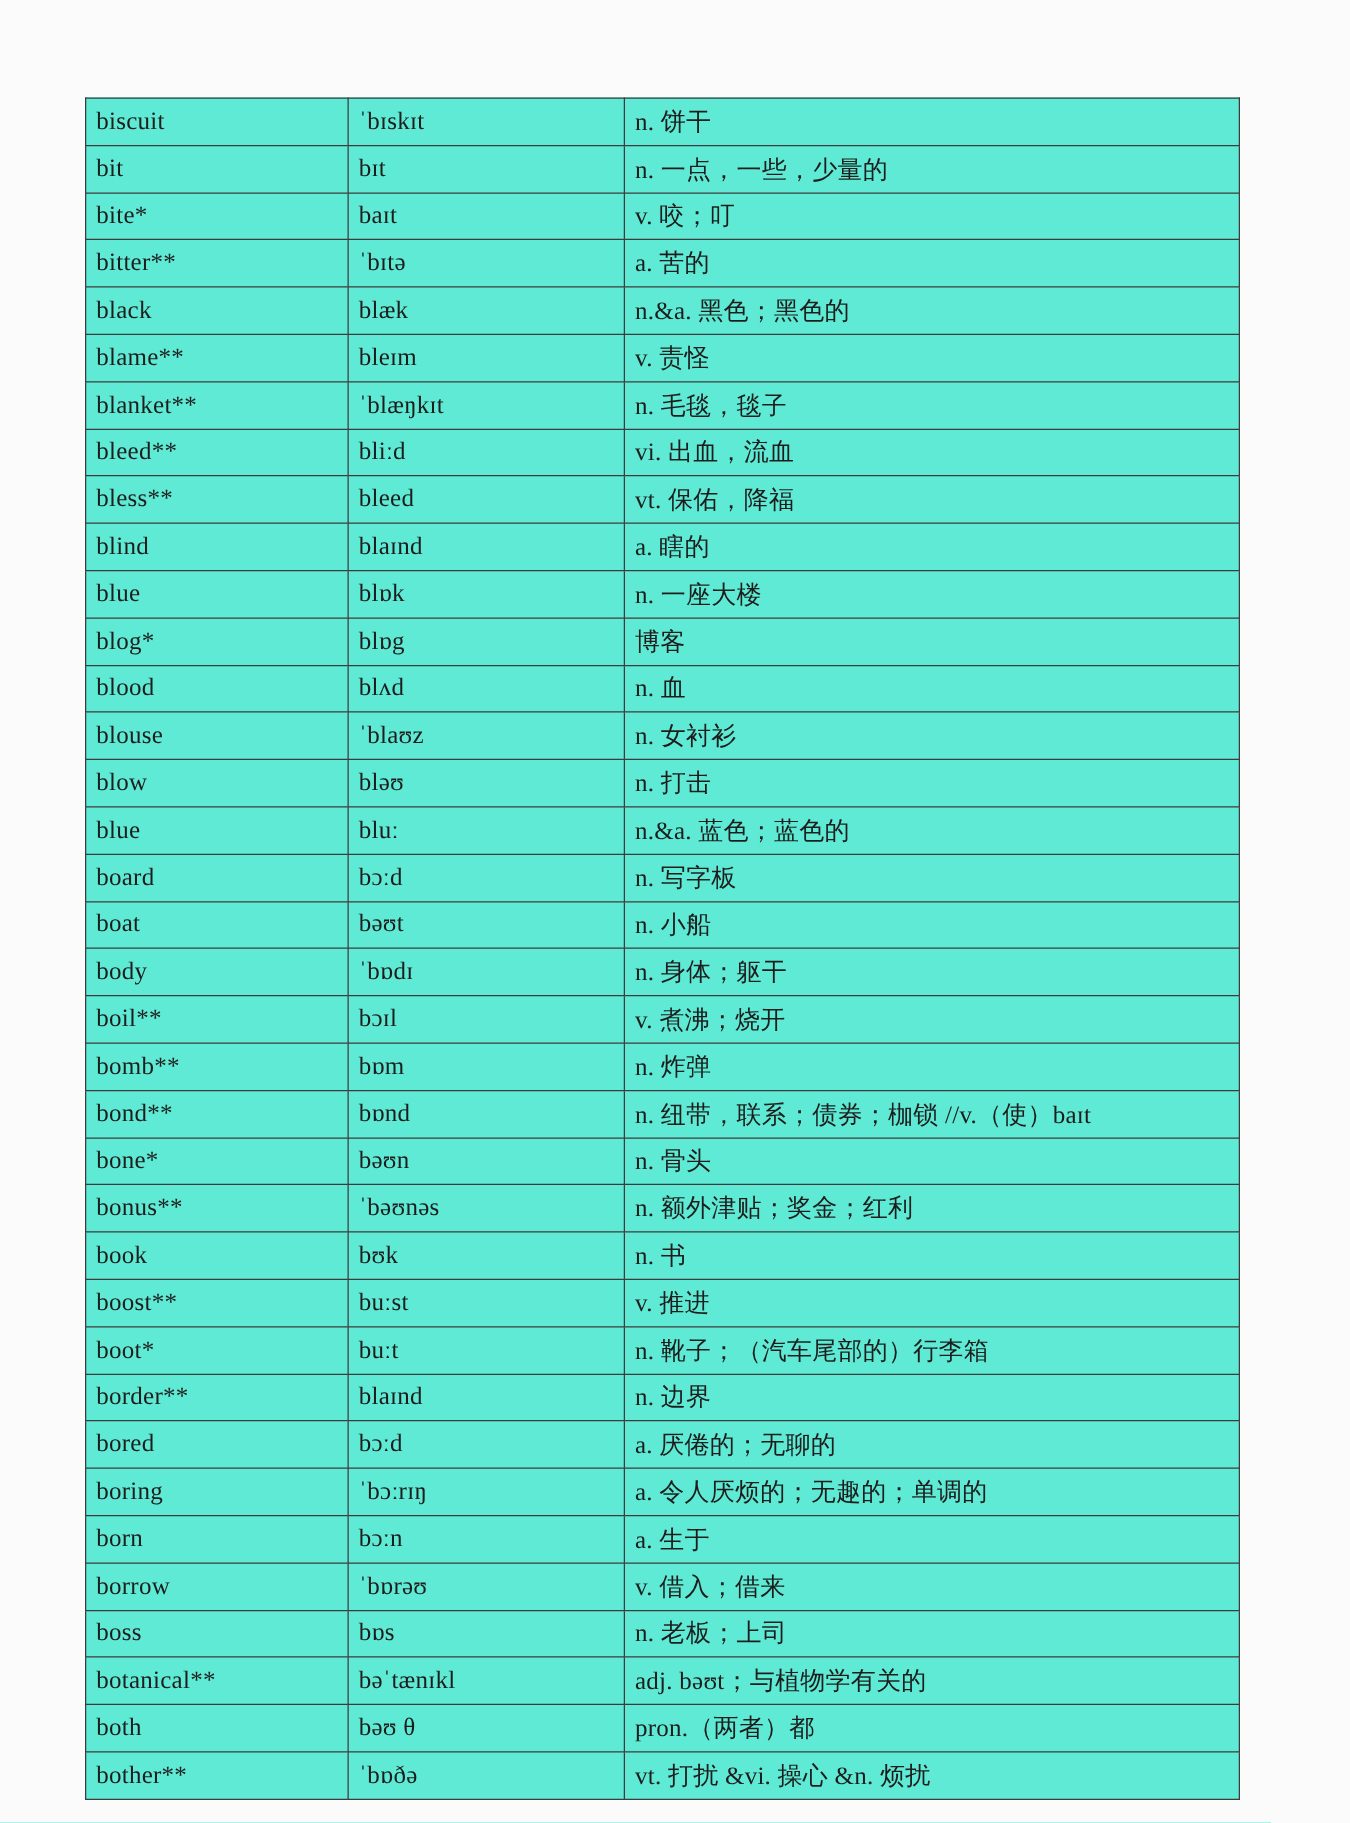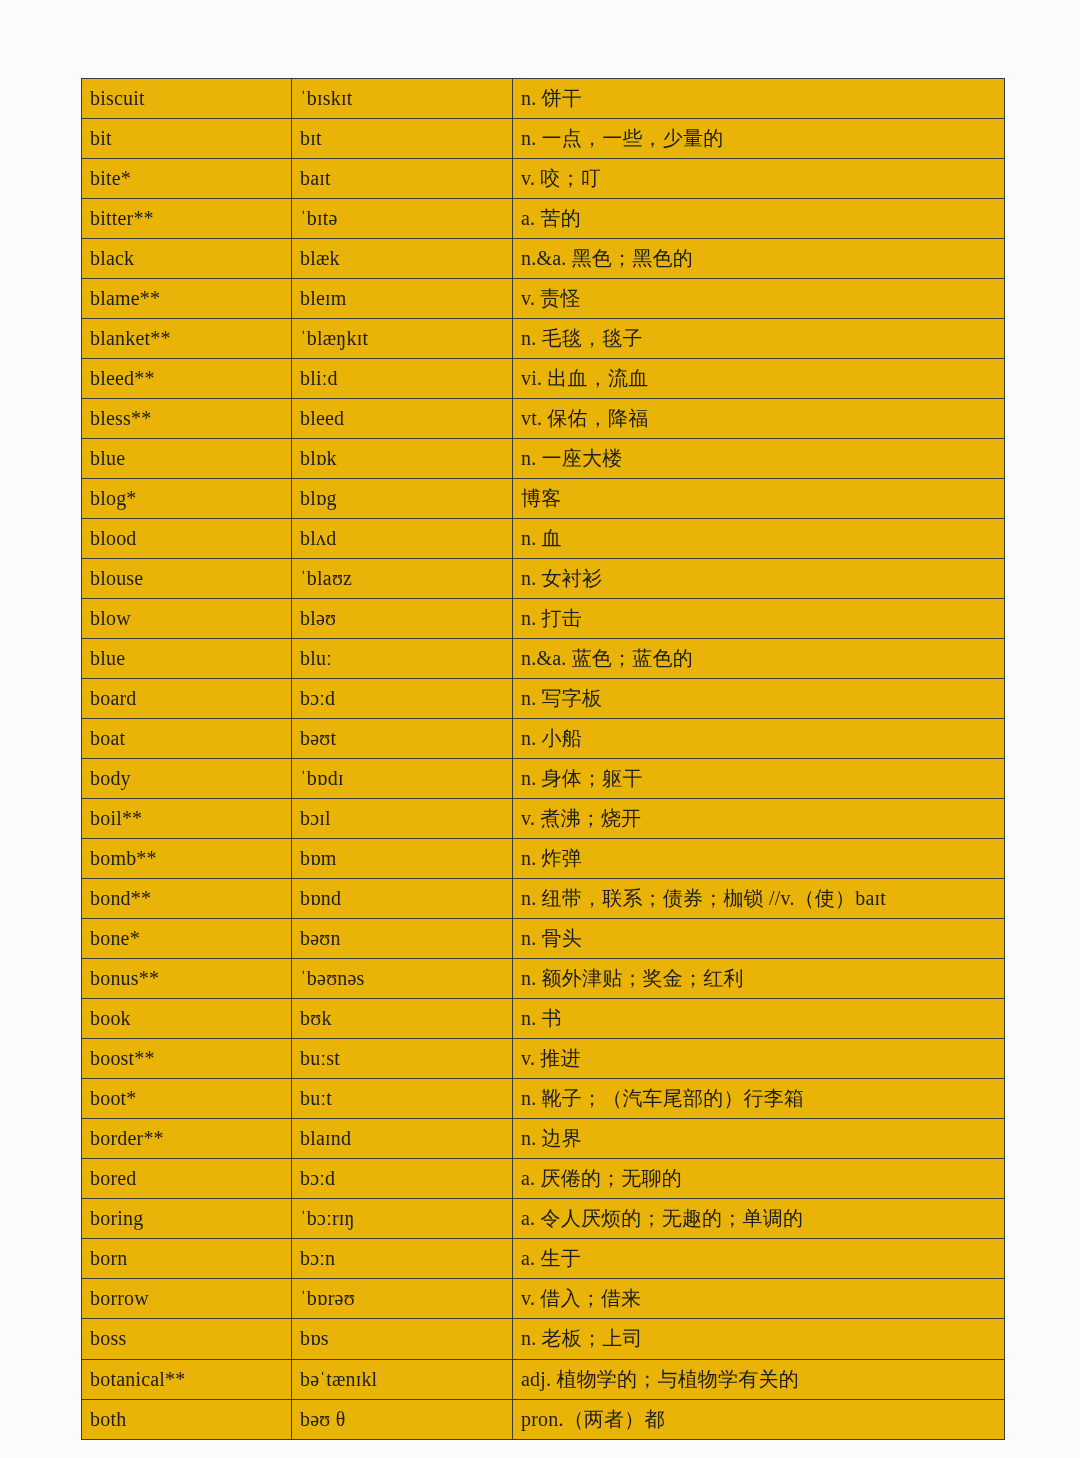--- a/index.html
+++ b/index.html
@@ -6,27 +6,27 @@
   html, body { margin: 0; padding: 0; }
   body {
     width: 1080px;
     height: 1458px;
     background: #fbfbfb;
     font-family: "Liberation Serif", "DejaVu Serif", serif;
     position: relative;
   }
   table.vocab-table {
     position: absolute;
-    left: 81px;
+    left: 68px;
     top: 78px;
     width: 923px;
     height: 1362px;
     border-collapse: collapse;
     table-layout: fixed;
-    background: #eab308;
+    background: #5eead4;
   }
   table.vocab-table td {
     border: 1.5px solid #3c3c3c;
     padding: 0 4px 0 8px;
     font-size: 20px;
     color: #1d1d1d;
     vertical-align: middle;
     overflow: hidden;
     white-space: nowrap;
     letter-spacing: 0.2px;
@@ -84,20 +84,25 @@
         <td>bleed**</td>
         <td>bliːd</td>
         <td>vi. 出血，流血</td>
       </tr>
       <tr>
         <td>bless**</td>
         <td>bleed</td>
         <td>vt. 保佑，降福</td>
       </tr>
       <tr>
+        <td>blind</td>
+        <td>blaɪnd</td>
+        <td>a. 瞎的</td>
+      </tr>
+      <tr>
         <td>blue</td>
         <td>blɒk</td>
         <td>n. 一座大楼</td>
       </tr>
       <tr>
         <td>blog*</td>
         <td>blɒg</td>
         <td>博客</td>
       </tr>
       <tr>
@@ -201,21 +206,26 @@
         <td>v. 借入；借来</td>
       </tr>
       <tr>
         <td>boss</td>
         <td>bɒs</td>
         <td>n. 老板；上司</td>
       </tr>
       <tr>
         <td>botanical**</td>
         <td>bəˈtænɪkl</td>
-        <td>adj. 植物学的；与植物学有关的</td>
+        <td>adj. bəʊt；与植物学有关的</td>
       </tr>
       <tr>
         <td>both</td>
         <td>bəʊ θ</td>
         <td>pron.（两者）都</td>
+      </tr>
+      <tr>
+        <td>bother**</td>
+        <td>ˈbɒðə</td>
+        <td>vt. 打扰 &amp;vi. 操心 &amp;n. 烦扰</td>
       </tr>
     </tbody>
 </table>
 
 </body></html>

